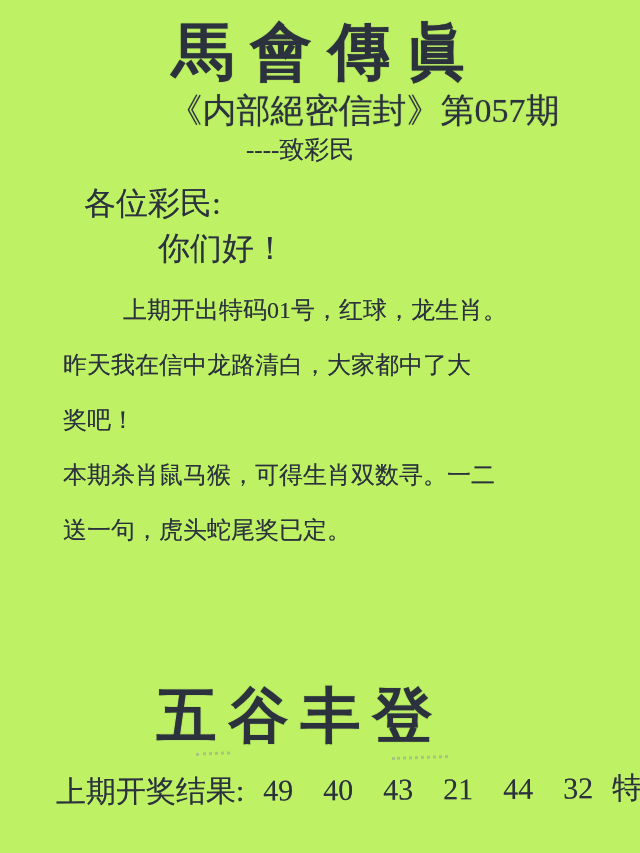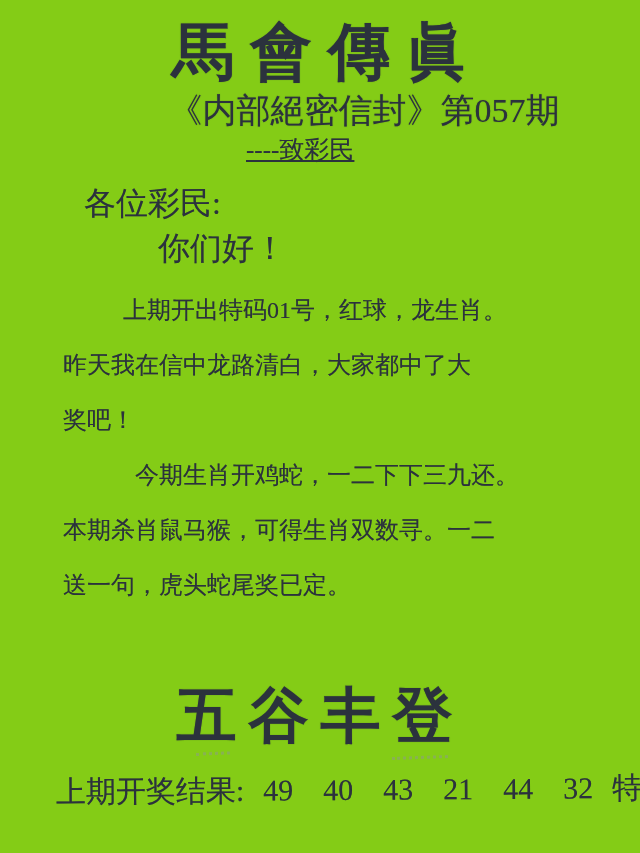--- a/index.html
+++ b/index.html
@@ -4,21 +4,21 @@
 <style>
   html, body {
     margin: 0;
     padding: 0;
     background: #ffffff;
   }
   .page {
     position: relative;
     width: 640px;
     height: 853px;
-    background: #84cc16;
+    background: #bef264;
     overflow: hidden;
     font-family: "Liberation Serif", "DejaVu Serif", serif;
     color: #2b323d;
   }
   .abs { position: absolute; }
 
   .masthead {
     top: 10px;
     left: 0;
     width: 640px;
@@ -38,21 +38,20 @@
     font-size: 34px;
     white-space: nowrap;
     text-shadow: 0 0 1px rgba(43,50,61,0.55);
   }
   .dedication {
     top: 133px;
     left: 246px;
     font-size: 25px;
     white-space: nowrap;
     text-shadow: 0 0 0.5px rgba(43,50,61,0.5);
-    text-decoration: underline;
   }
   .salutation {
     top: 182px;
     left: 84px;
     font-size: 32px;
     white-space: nowrap;
     text-shadow: 0 0 0.5px rgba(43,50,61,0.5);
   }
   .greeting {
     top: 227px;
@@ -77,21 +76,20 @@
     top: 676px;
     left: 0;
     width: 589px;
     text-align: center;
     font-size: 60px;
     font-weight: bold;
     letter-spacing: 12px;
     text-indent: 12px;
     white-space: nowrap;
     text-shadow: 0 0 1px rgba(43,50,61,0.6);
-    padding-left: 20px;
   }
   .smudge {
     height: 0;
     border-top: 3px dotted #8d939c;
     opacity: 0.45;
     transform: rotate(-2deg);
   }
   .smudge-1 { top: 752px; left: 196px; width: 34px; }
   .smudge-2 { top: 756px; left: 392px; width: 56px; }
 
@@ -119,21 +117,20 @@
   <div class="abs dedication">----致彩民</div>
 
   <div class="abs salutation">各位彩民:</div>
 
   <div class="abs greeting">你们好！</div>
 
   <div class="abs letter-body">
     <div class="bodyline ind-a">上期开出特码01号，红球，龙生肖。</div>
     <div class="bodyline">昨天我在信中龙路清白，大家都中了大</div>
     <div class="bodyline">奖吧！</div>
-    <div class="bodyline ind-b">今期生肖开鸡蛇，一二下下三九还。</div>
     <div class="bodyline">本期杀肖鼠马猴，可得生肖双数寻。一二</div>
     <div class="bodyline">送一句，虎头蛇尾奖已定。</div>
   </div>
 
   <div class="abs slogan">五谷丰登</div>
 
   <div class="abs smudge smudge-1"></div>
   <div class="abs smudge smudge-2"></div>
 
   <div class="abs results-line">

